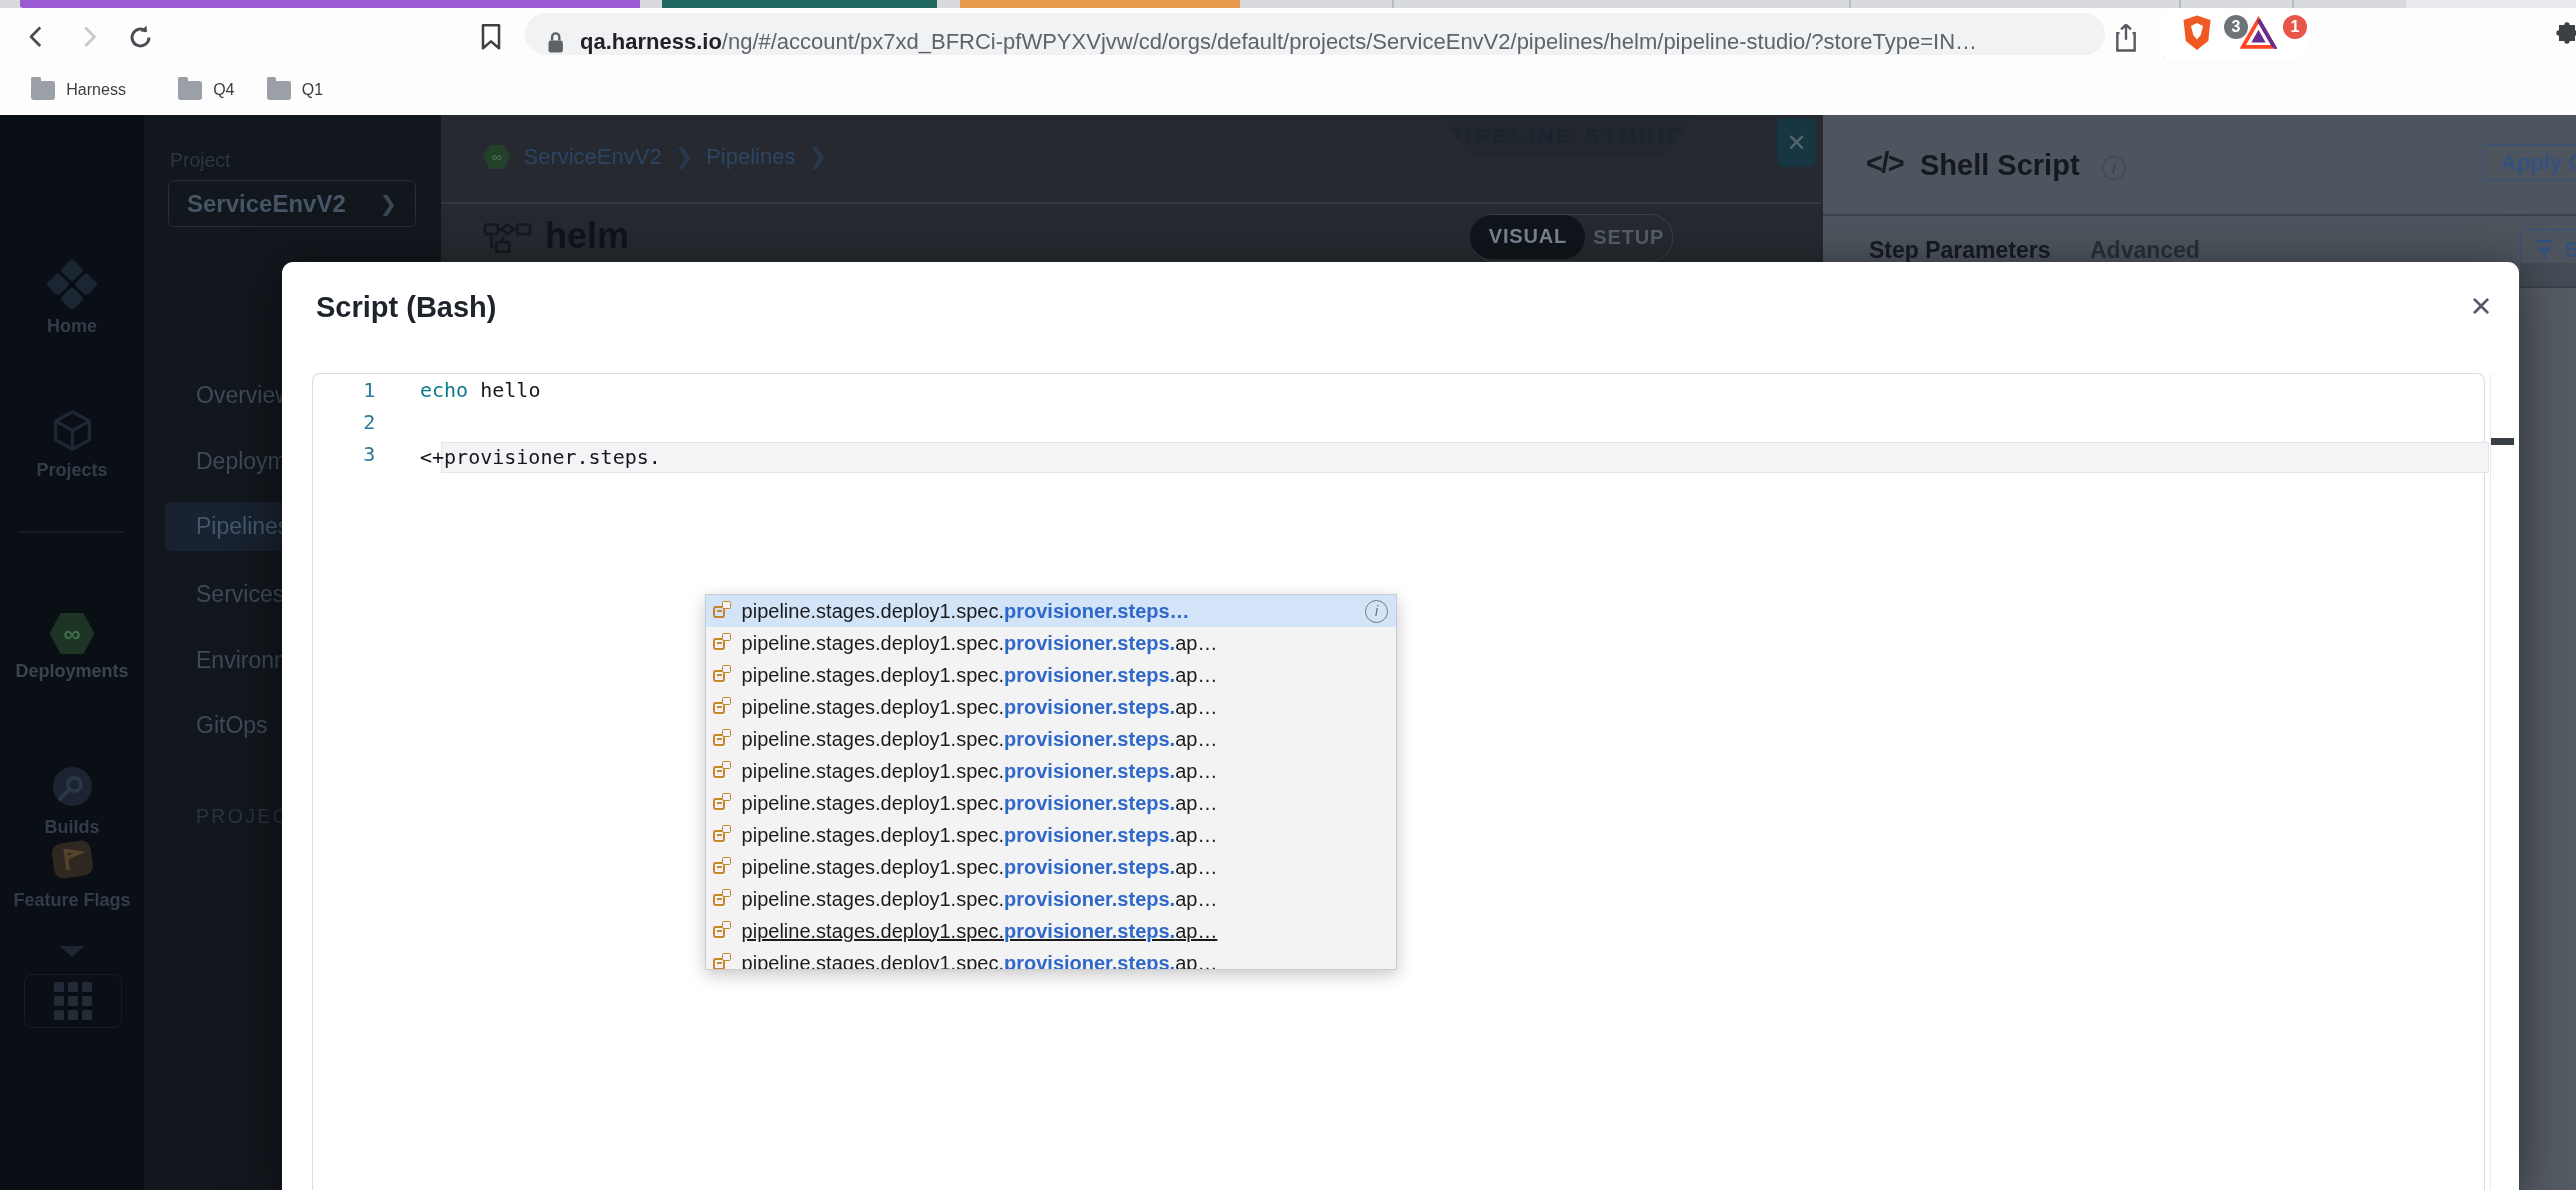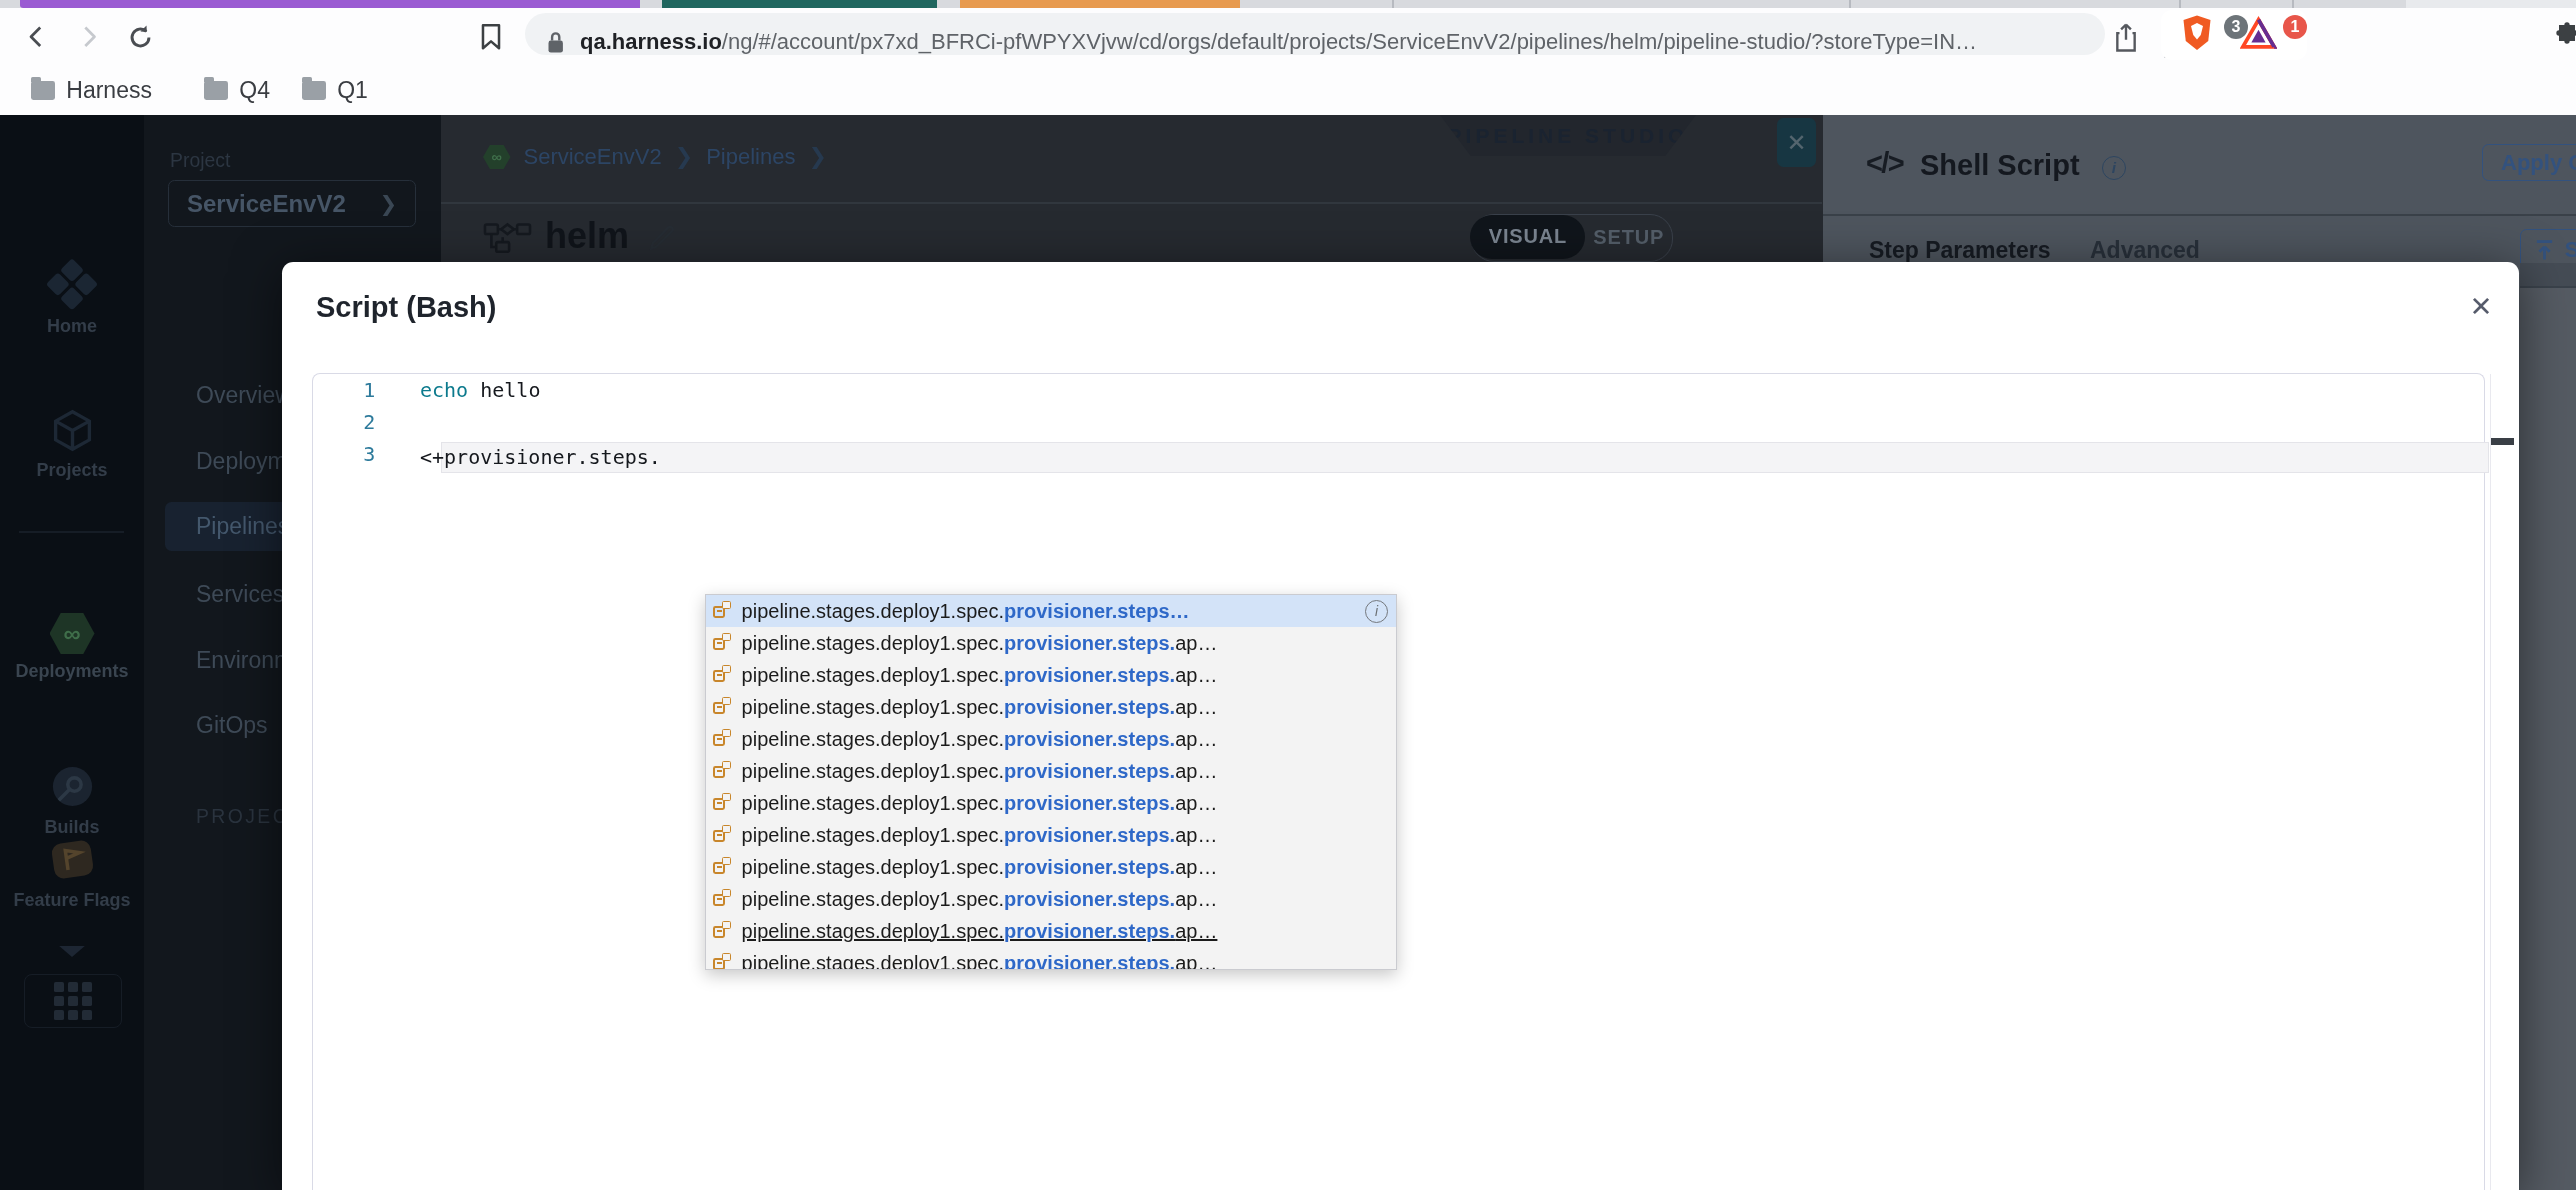--- a/index.html
+++ b/index.html
@@ -14,21 +14,21 @@
   .navbtn{position:absolute;top:6.5px;width:45px;height:45px;display:flex;align-items:center;justify-content:center;}
   .urlbar{position:absolute;left:525px;top:4.9px;width:1580px;height:42px;border-radius:21px;
           background:#f0f2f4;display:flex;align-items:flex-end;padding:0 21px;box-sizing:border-box;}
   .urltext{font-size:22px;color:#5f6368;white-space:nowrap;overflow:hidden;}
   .urltext b{color:#1f2125;font-weight:700;}
   .ext-pill{position:absolute;left:2161px;top:1.6px;width:146px;height:50px;background:#ffffff;border-radius:11.3px;}
   .badge{position:absolute;min-width:24px;height:24px;border-radius:12px;color:#fff;font-size:16px;font-weight:700;
          display:flex;align-items:center;justify-content:center;padding:0 3.2px;box-sizing:border-box;}
   .bookmarks{left:0;top:66px;width:2576px;height:49px;background:#fdfdfe;display:flex;align-items:center;}
   .bm{display:flex;align-items:center;gap:11.3px;margin-left:31px;cursor:pointer;}
-  .bm .lbl{font-size:23px;color:#3a3d42;}
+  .bm .lbl{font-size:16px;color:#3a3d42;}
   .folder{width:24px;height:19.4px;background:#9aa0a6;border-radius:2.4px;position:relative;}
   .folder:before{content:"";position:absolute;left:0;top:-4px;width:9.7px;height:4.9px;background:#9aa0a6;border-radius:1.6px 1.6px 0 0;}
 
   
   .sidebar1{left:0;top:115px;width:144px;height:1076px;background:#0a0f15;}
   .s1item{position:absolute;left:0;width:144px;text-align:center;}
   .s1label{font-size:18px;font-weight:600;color:#333d49;margin-top:6.5px;}
   .diamondgrid{display:inline-block;width:42px;height:42px;transform:rotate(45deg);}
   .diamondgrid i{float:left;width:17px;height:17px;margin:1.6px;background:#1b2633;border-radius:3.2px;}
   .hexgreen{width:45px;height:41px;background:#1e3526;clip-path:polygon(25% 0,75% 0,100% 50%,75% 100%,25% 100%,0 50%);

